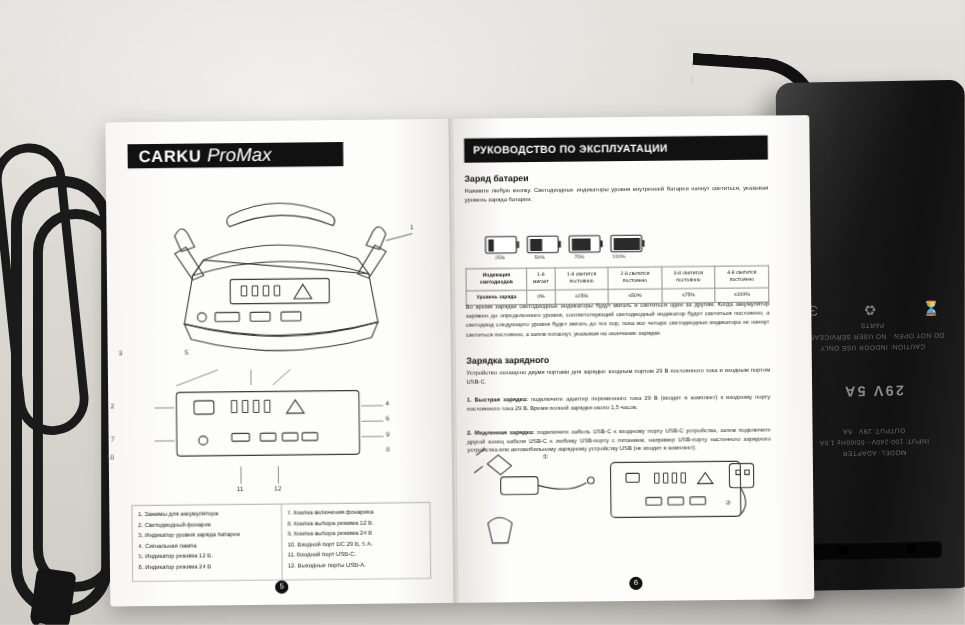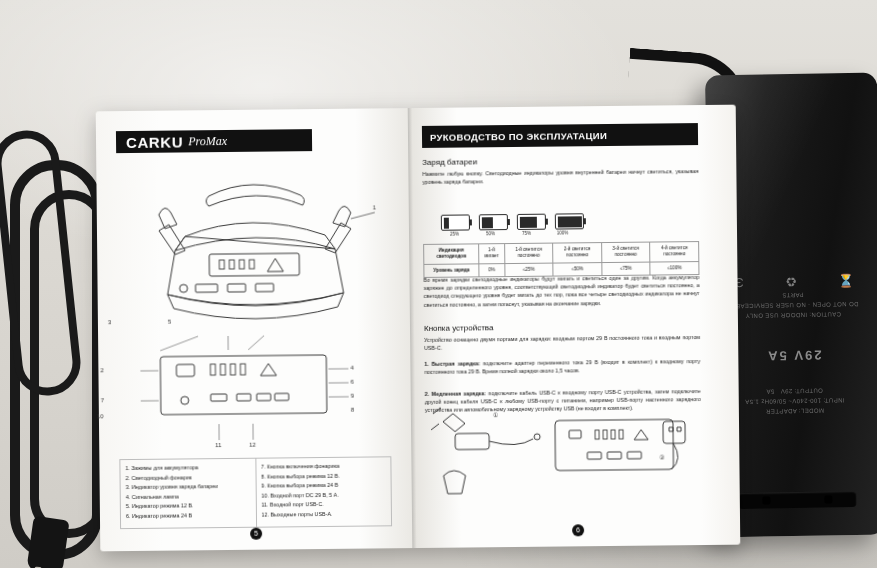--- a/index.html
+++ b/index.html
@@ -86,21 +86,21 @@
     background:linear-gradient(90deg,#e7e5e0 0%,#fdfdfc 14%,#fdfdfc 88%,#f4f2ee 100%);}
   .spine{position:absolute;left:312px;top:0;width:8px;height:440px;
     background:linear-gradient(90deg,rgba(0,0,0,.18),rgba(0,0,0,.04) 45%,rgba(0,0,0,.14));}
 
   
   .brandbar{
     position:absolute;left:20px;top:20px;width:196px;height:22px;background:#111;
     display:flex;align-items:center;padding-left:10px;box-sizing:border-box;
   }
   .brandbar .b1{color:#fff;font-size:15px;font-weight:bold;letter-spacing:.6px;}
-  .brandbar .b2{color:#fff;font-size:12px;font-style:italic;margin-left:5px;font-family:Liberation Serif, serif;}
+  .brandbar .b2{color:#fff;font-size:17px;font-style:italic;margin-left:5px;}
 
   .fig-top{position:absolute;left:26px;top:52px;width:262px;height:170px;}
   .fig-bot{position:absolute;left:34px;top:218px;width:252px;height:130px;}
 
   .calloutnum{position:absolute;font-size:6px;color:#333;}
 
   .legend{
     position:absolute;left:20px;top:348px;width:272px;height:70px;
     border:1px solid #bdbdbd;display:flex;box-sizing:border-box;font-size:5.4px;color:#1d1d1d;
   }
@@ -111,21 +111,21 @@
     position:absolute;bottom:10px;width:12px;height:12px;border-radius:50%;
     background:#111;color:#fff;font-size:7px;line-height:12px;text-align:center;
   }
   .pagenum.l{left:150px;}
   .pagenum.r{left:156px;}
   .titlebar{
     position:absolute;left:10px;top:18px;width:276px;height:22px;background:#111;
     display:flex;align-items:center;padding-left:8px;box-sizing:border-box;
   }
   .titlebar span{color:#fff;font-size:9.5px;font-weight:bold;letter-spacing:.3px;}
-  .h2{position:absolute;font-size:8px;font-weight:normal;color:#111;text-align:center;}
+  .h2{position:absolute;font-size:8px;font-weight:bold;color:#111;text-align:center;}
   .p{position:absolute;font-size:5.3px;line-height:8.2px;color:#222;text-align:justify;}
 
   .batt-row{position:absolute;left:28px;top:107px;width:150px;display:flex;gap:9px;}
   .batt{width:27px;height:14px;border:1px solid #2a2a2a;border-radius:2px;position:relative;background:#fff;}
   .batt:after{content:"";position:absolute;right:-3px;top:4px;width:2px;height:6px;background:#2a2a2a;}
   .batt i{position:absolute;left:1.5px;top:1.5px;bottom:1.5px;background:#2a2a2a;display:block;}
   .batt-cap{position:absolute;left:28px;top:124px;width:150px;display:flex;gap:9px;font-size:4.6px;color:#333;}
   .batt-cap span{width:27px;text-align:center;}
 
   table.levels{
@@ -335,21 +335,21 @@
         <td>≤25%</td>
         <td>≤50%</td>
         <td>≤75%</td>
         <td>≤100%</td>
       </tr>
     </tbody>
       </table>
 
     <div class="p" style="left:10px;top:168px;width:276px">Во время зарядки светодиодные индикаторы будут мигать и светиться один за другим. Когда аккумулятор заряжен до определенного уровня, соответствующий светодиодный индикатор будет светиться постоянно, а светодиод следующего уровня будет мигать до тех пор, пока все четыре светодиодных индикатора не начнут светиться постоянно, а затем погаснут, указывая на окончание зарядки.</div>
 
-    <div class="h2" style="left:10px;top:216px">Кнопка устройства</div>
+    <div class="h2" style="left:10px;top:216px">Зарядка зарядного</div>
     <div class="p" style="left:10px;top:228px;width:276px">Устройство оснащено двумя портами для зарядки: входным портом 29 В постоянного тока и входным портом USB-C.</div>
 
     <div class="p" style="left:10px;top:252px;width:276px">
       <b>1. Быстрая зарядка:</b><span> подключите адаптер переменного тока 29 В (входит в комплект) к входному порту постоянного тока 29 В. Время полной зарядки около 1,5 часов.</span>
     </div>
     <div class="p" style="left:10px;top:282px;width:276px">
       <b>2. Медленная зарядка:</b><span> подключите кабель USB-C к входному порту USB-C устройства, затем подключите другой конец кабеля USB-C к любому USB-порту с питанием, например USB-порту настенного зарядного устройства или автомобильному зарядному устройству USB (не входит в комплект).</span>
     </div>
 
     <div class="fig-charge">

